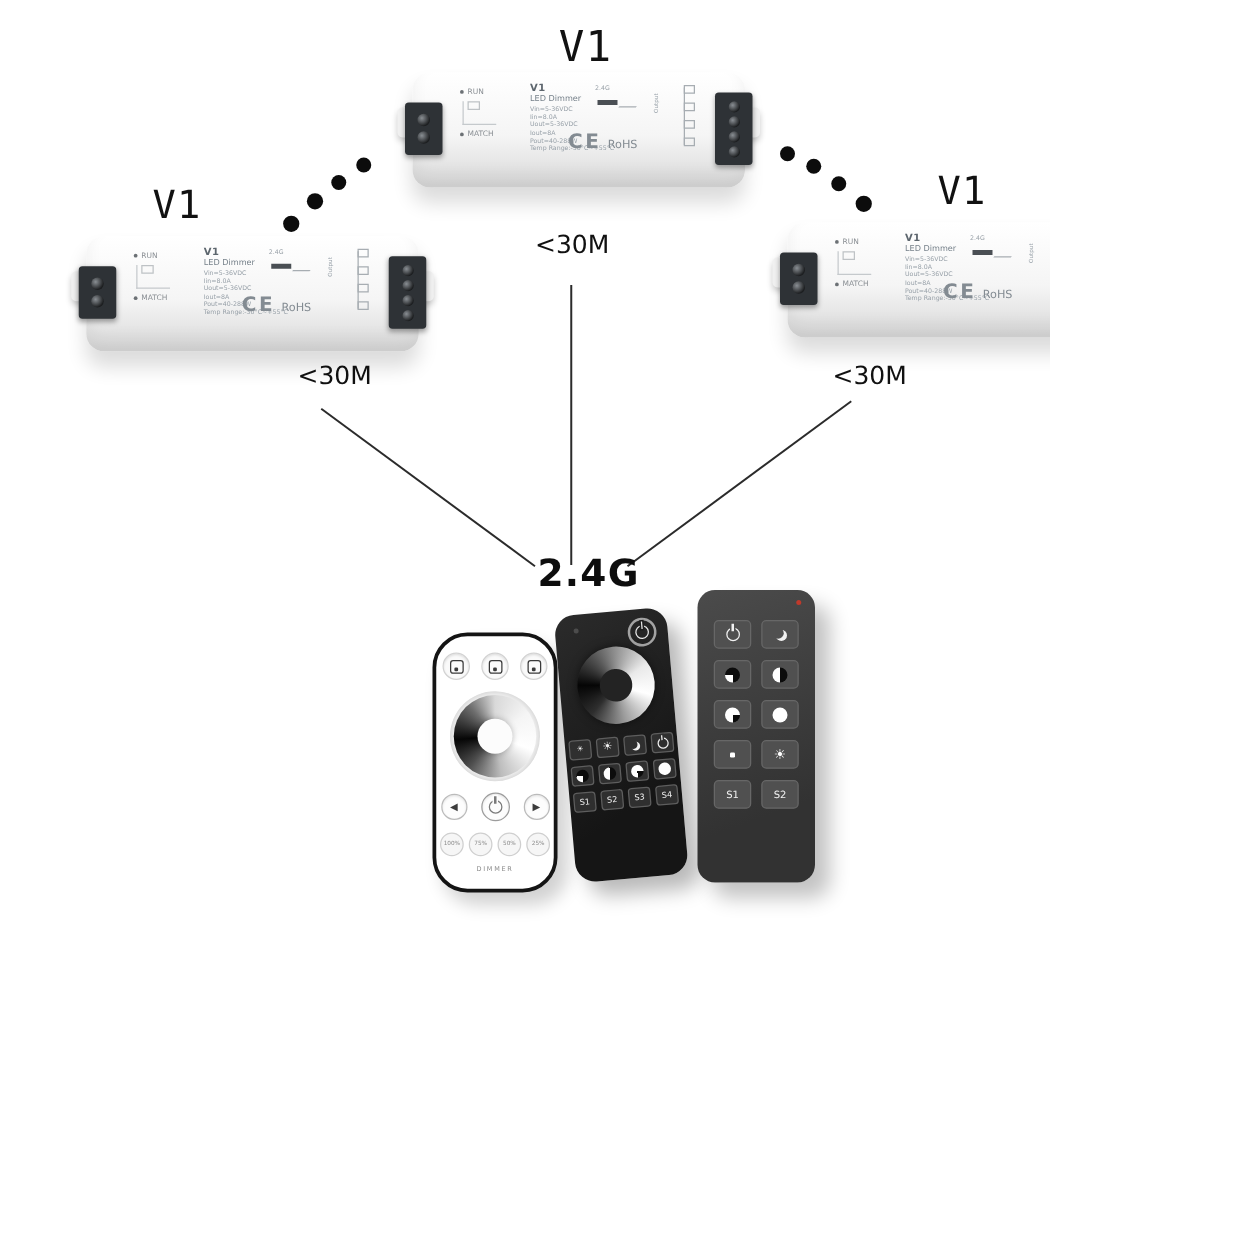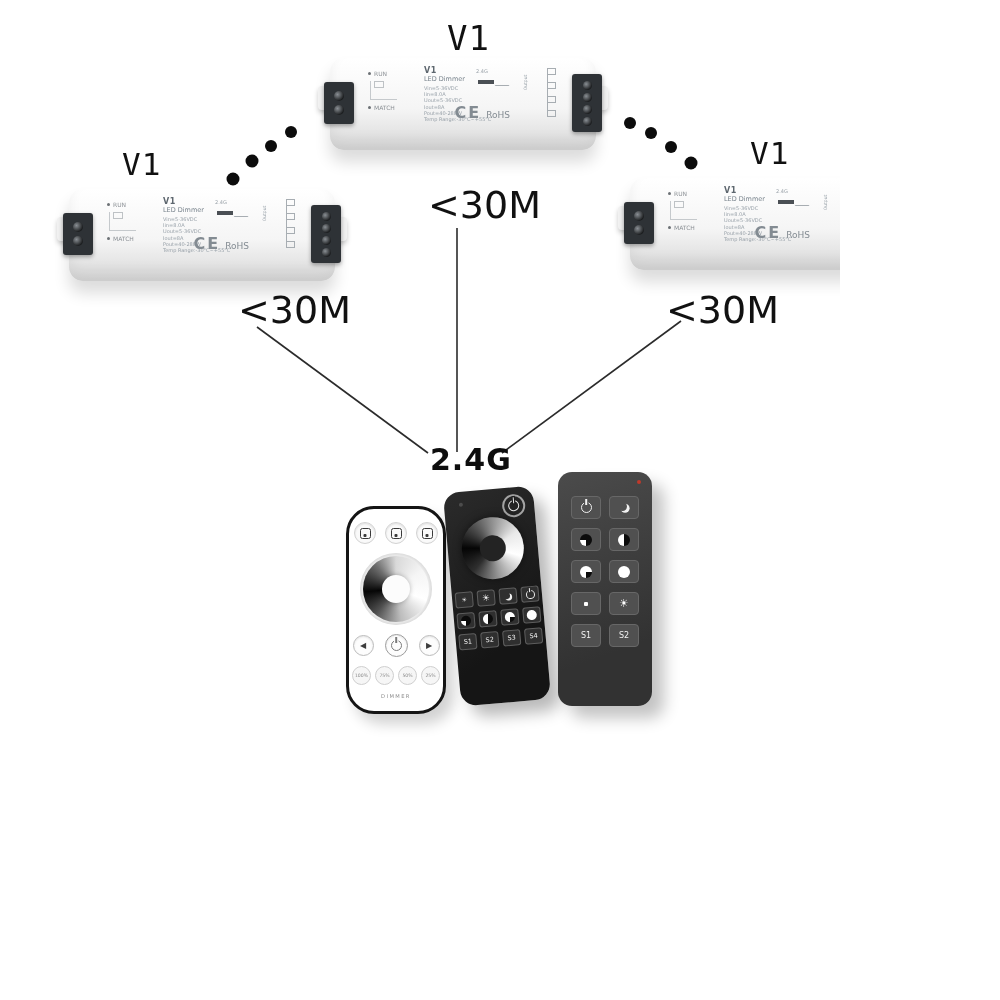--- a/index.html
+++ b/index.html
@@ -8,21 +8,21 @@
 
   
   .overlay{position:absolute;left:0;top:0;width:1000px;height:1000px;pointer-events:none;}
 
   
   .v1-label{position:absolute;font-family:"DejaVu Sans Mono","Liberation Mono",monospace;
             font-size:34px;color:#111;letter-spacing:1px;}
   .v1-top{left:447px;top:18px;}
   .v1-left{left:122px;top:146px;font-size:31px;}
   .v1-right{left:750px;top:135px;font-size:31px;}
-  .dist-label{position:absolute;font-size:38px;color:#111;}
+  .dist-label{position:absolute;font-size:20px;color:#111;}
   .dist-mid{left:428px;top:183px;}
   .dist-left{left:238px;top:288px;}
   .dist-right{left:666px;top:288px;}
   .rf-label{position:absolute;left:430px;top:442px;font-size:30px;font-weight:bold;color:#0d0d0d;letter-spacing:1px;}
 
   
   .device{position:absolute;width:290px;height:100px;}
   .dev-top{left:318px;top:52px;}
   .dev-left{left:57px;top:183px;}
   .dev-right{left:618px;top:172px;}

